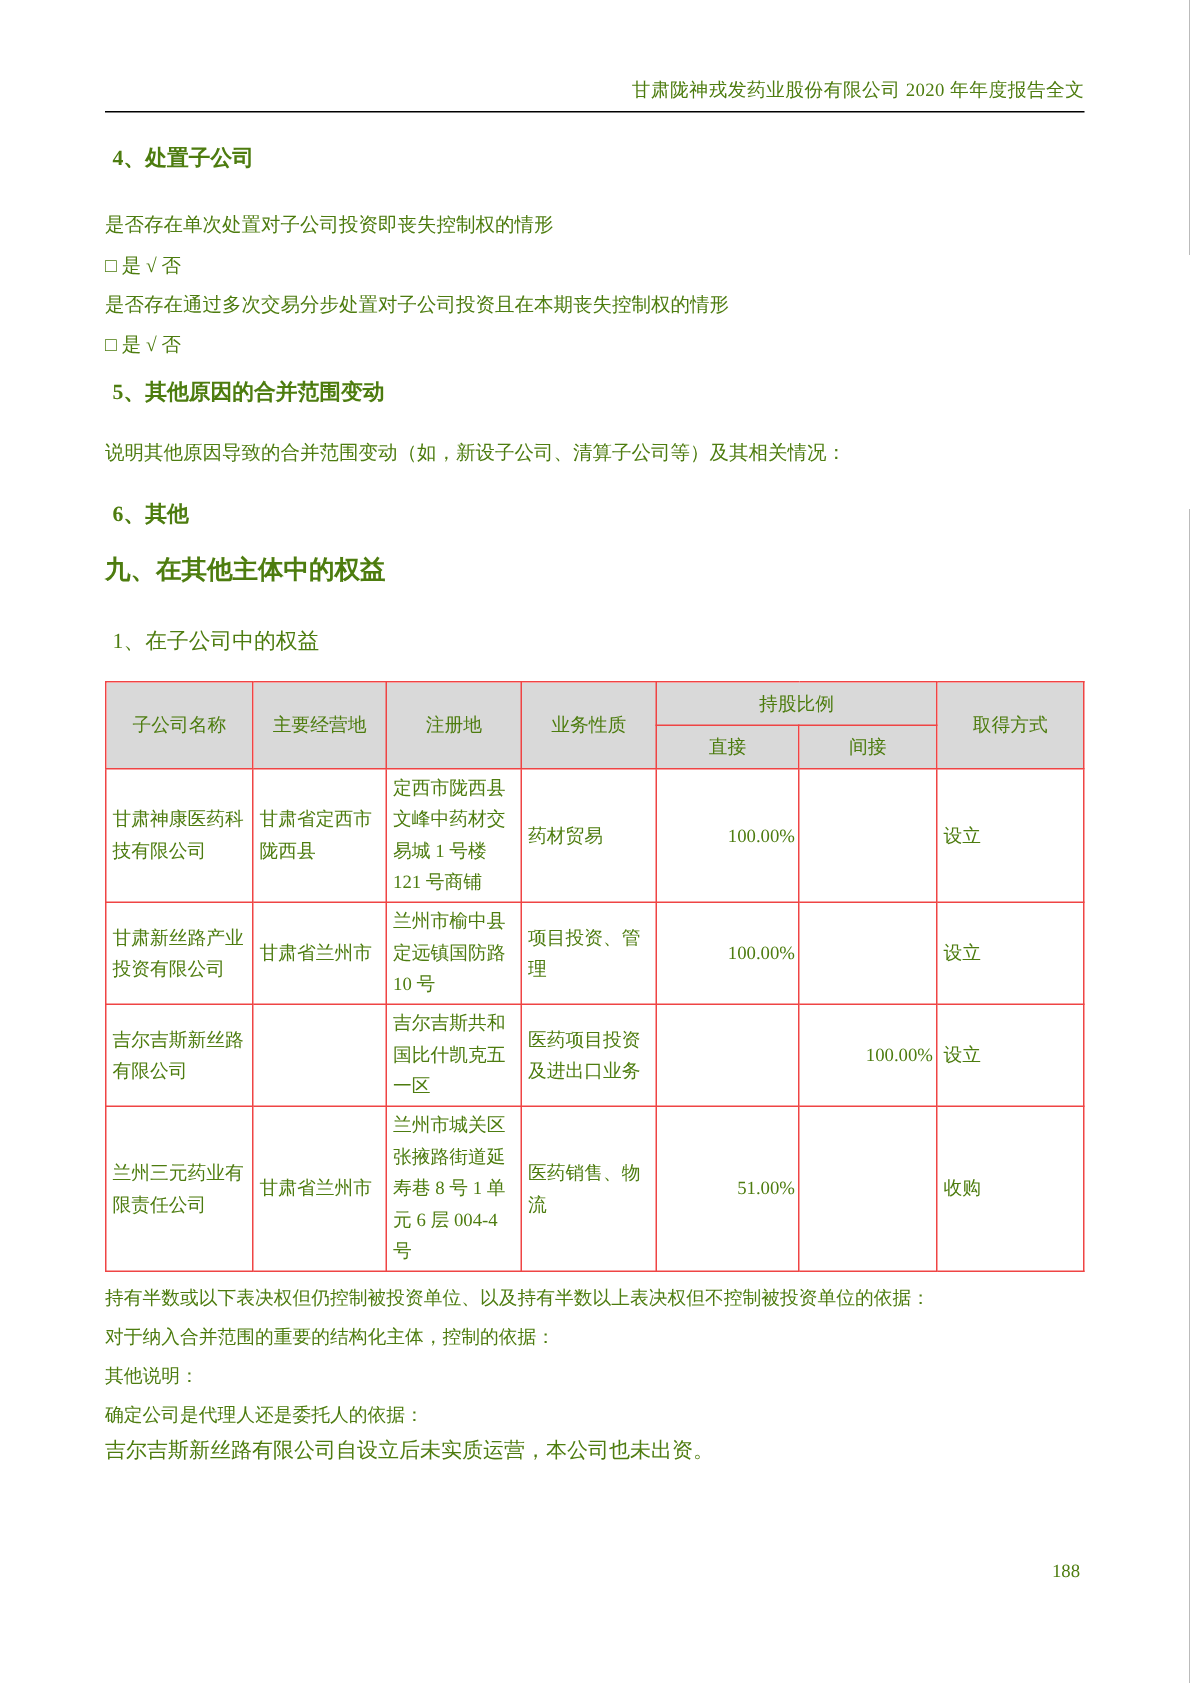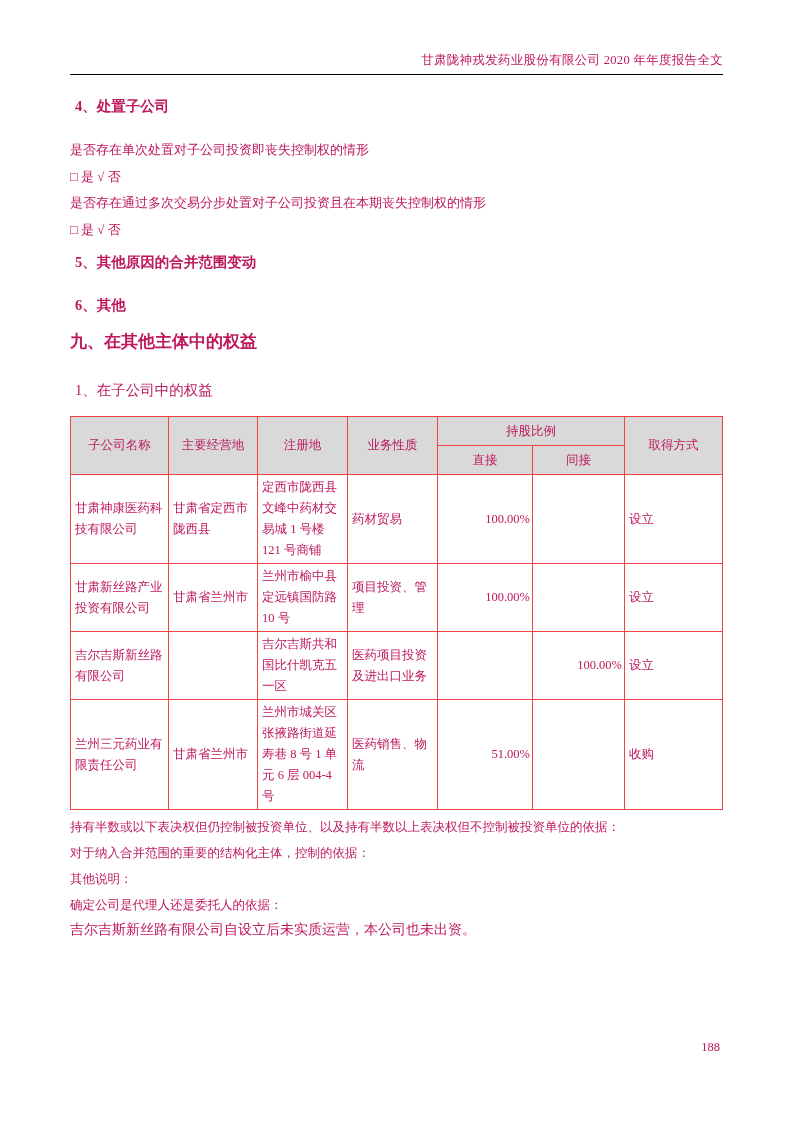--- a/index.html
+++ b/index.html
@@ -4,21 +4,21 @@
 <style>
   * { margin: 0; padding: 0; box-sizing: border-box; }
   html, body { background: #888; }
   .page {
     position: relative;
     width: 793px;
     height: 1122px;
     margin: 0 auto;
     background: #ffffff;
     font-family: "Liberation Serif", "DejaVu Serif", serif;
-    color: #be185d;
+    color: #4d7c0f;
     overflow: hidden;
   }
   .content { padding: 0 70px; }
 
   .doc-header {
     margin-top: 52px;
     text-align: right;
     font-size: 12.5px;
     line-height: 16px;
     letter-spacing: 0.3px;
@@ -125,20 +125,21 @@
     <div class="doc-header">甘肃陇神戎发药业股份有限公司 2020 年年度报告全文</div>
     <hr class="header-rule">
 
     <div class="h-num">4、处置子公司</div>
     <div class="para p-q1">是否存在单次处置对子公司投资即丧失控制权的情形</div>
     <div class="para p-a1">□ 是 √ 否</div>
     <div class="para p-q2">是否存在通过多次交易分步处置对子公司投资且在本期丧失控制权的情形</div>
     <div class="para p-a2">□ 是 √ 否</div>
 
     <div class="h-num h-5">5、其他原因的合并范围变动</div>
+    <div class="para p-5">说明其他原因导致的合并范围变动（如，新设子公司、清算子公司等）及其相关情况：</div>
 
     <div class="h-num h-6">6、其他</div>
 
     <div class="h-major">九、在其他主体中的权益</div>
     <div class="h-sub1">1、在子公司中的权益</div>
 
     <table class="subs">
       <colgroup>
         <col style="width:98px">
           <col style="width:89px">

